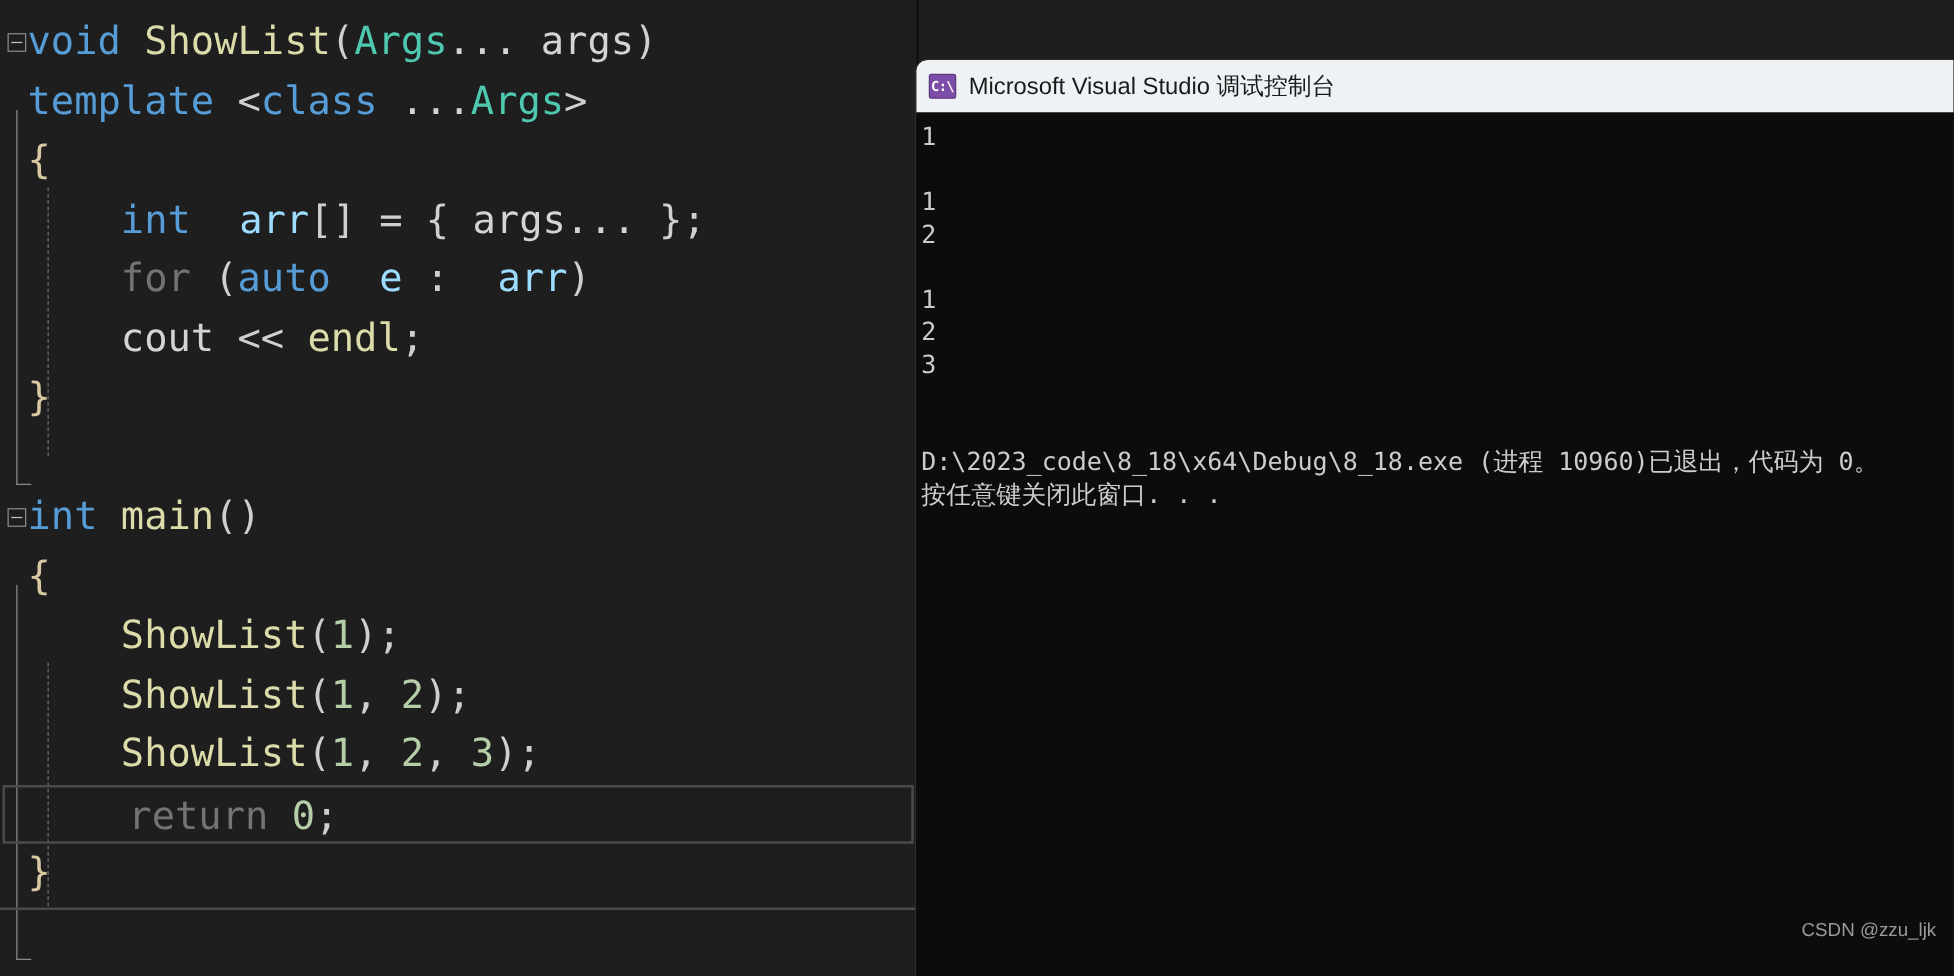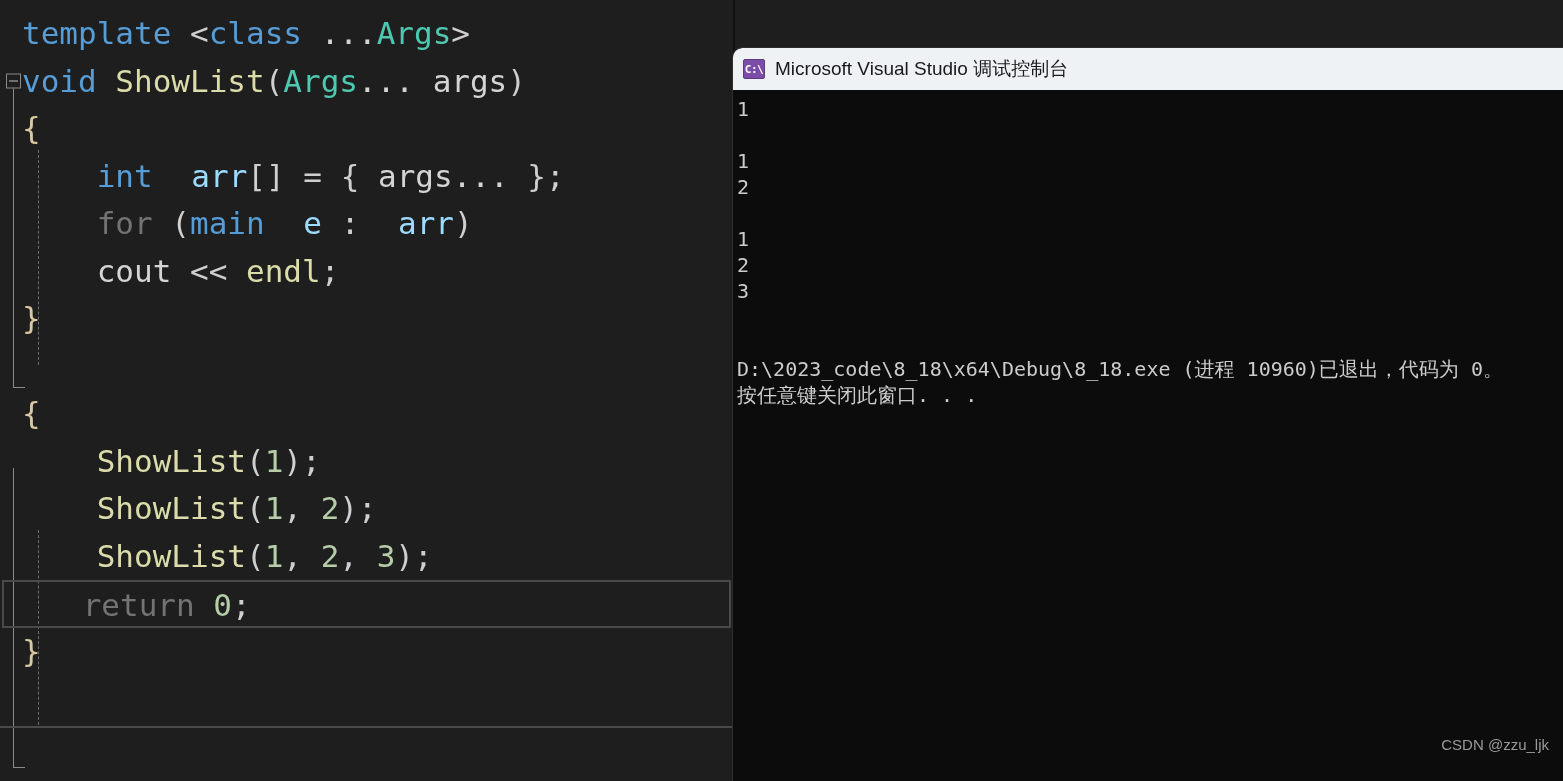--- a/index.html
+++ b/index.html
@@ -51,21 +51,21 @@
     box-sizing: border-box;
   }
 
   .code-line.current {
     border-top: 2px solid #4a4a4a;
     border-bottom: 2px solid #4a4a4a;
     border-left: 2px solid #4a4a4a;
     border-right: 2px solid #4a4a4a;
     width: 729px;
     margin-left: 2px;
-    padding-left: 4px;
+    padding-left: 24px;
     height: 47.5px;
   }
 
   
   .t-kw       { color: #569cd6; }   
   .t-ctrl     { color: #737373; }   
   .t-type     { color: #4ec9b0; }   
   .t-fn       { color: #dcdcaa; }   
   .t-var      { color: #9cdcfe; margin-left: 20px; }   
   .t-plain    { color: #d4d4d4; }   
@@ -232,28 +232,29 @@
     </div>
 
     <div class="scope-bar" style="top:468px; height:300px;">
       <div class="foot"></div>
     </div>
 
     <div class="indent-guide" style="left:38px; top:150px; height:215px;"></div>
     <div class="indent-guide" style="left:38px; top:530px; height:195px;"></div>
 
     <div class="code-area" id="code-area">
+        <div class="code-line"><span class="fold-box"></span><span class="t-kw">void</span><span class="t-plain"> </span><span class="t-fn">ShowList</span><span class="t-punc">(</span><span class="t-type">Args</span><span class="t-plain">... </span><span class="t-plain">args</span><span class="t-punc">)</span></div>
         <div class="code-line"><span class="t-kw">template</span><span class="t-plain"> </span><span class="t-punc">&lt;</span><span class="t-kw">class</span><span class="t-plain"> ...</span><span class="t-type">Args</span><span class="t-punc">&gt;</span></div>
-        <div class="code-line"><span class="fold-box"></span><span class="t-kw">void</span><span class="t-plain"> </span><span class="t-fn">ShowList</span><span class="t-punc">(</span><span class="t-type">Args</span><span class="t-plain">... </span><span class="t-plain">args</span><span class="t-punc">)</span></div>
         <div class="code-line"><span class="t-brace">{</span></div>
         <div class="code-line"><span class="t-plain">    </span><span class="t-kw">int</span><span class="t-plain"> </span><span class="t-var">arr</span><span class="t-punc">[] </span><span class="t-punc">= { </span><span class="t-plain">args</span><span class="t-plain">... </span><span class="t-punc">};</span></div>
-        <div class="code-line"><span class="t-plain">    </span><span class="t-ctrl">for</span><span class="t-punc"> (</span><span class="t-kw">main</span><span class="t-plain"> </span><span class="t-var">e</span><span class="t-punc"> : </span><span class="t-var">arr</span><span class="t-punc">)</span></div>
+        <div class="code-line"><span class="t-plain">    </span><span class="t-ctrl">for</span><span class="t-punc"> (</span><span class="t-kw">auto</span><span class="t-plain"> </span><span class="t-var">e</span><span class="t-punc"> : </span><span class="t-var">arr</span><span class="t-punc">)</span></div>
         <div class="code-line"><span class="t-plain">    </span><span class="t-plain">cout</span><span class="t-punc"> &lt;&lt; </span><span class="t-fn">endl</span><span class="t-punc">;</span></div>
         <div class="code-line"><span class="t-brace">}</span></div>
         <div class="code-line"><span class="t-plain"></span></div>
+        <div class="code-line"><span class="fold-box"></span><span class="t-kw">int</span><span class="t-plain"> </span><span class="t-fn">main</span><span class="t-punc">()</span></div>
         <div class="code-line"><span class="t-brace">{</span></div>
         <div class="code-line"><span class="t-plain">    </span><span class="t-fn">ShowList</span><span class="t-punc">(</span><span class="t-num">1</span><span class="t-punc">);</span></div>
         <div class="code-line"><span class="t-plain">    </span><span class="t-fn">ShowList</span><span class="t-punc">(</span><span class="t-num">1</span><span class="t-punc">, </span><span class="t-num">2</span><span class="t-punc">);</span></div>
         <div class="code-line"><span class="t-plain">    </span><span class="t-fn">ShowList</span><span class="t-punc">(</span><span class="t-num">1</span><span class="t-punc">, </span><span class="t-num">2</span><span class="t-punc">, </span><span class="t-num">3</span><span class="t-punc">);</span></div>
         <div class="code-line current"><span class="t-plain">    </span><span class="t-ctrl">return</span><span class="t-plain"> </span><span class="t-num">0</span><span class="t-punc">;</span></div>
         <div class="code-line"><span class="t-brace">}</span></div>
       </div>
 
     <div class="hsep" style="top:726px;"></div>
   </div>

